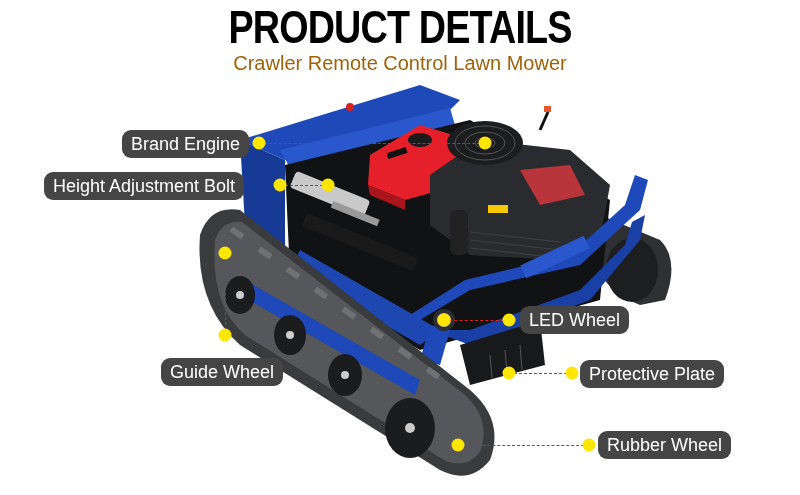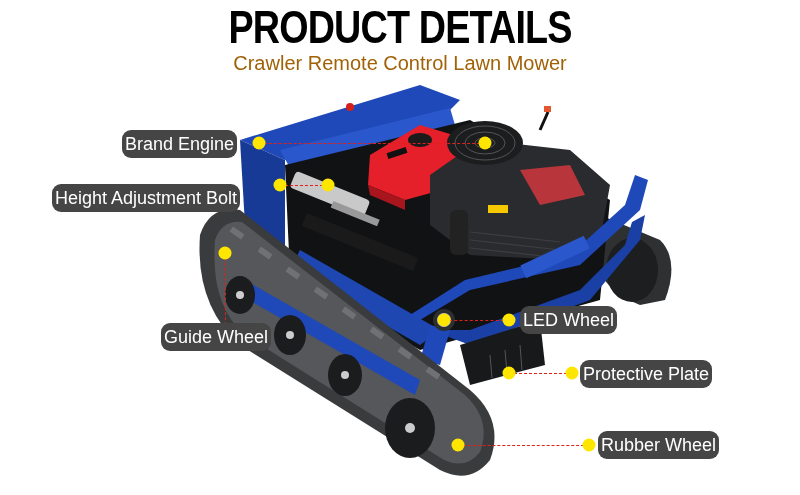--- a/index.html
+++ b/index.html
@@ -14,21 +14,21 @@
     }
     .subtitle {
       position: absolute; left: 0; top: 51px; width: 800px; text-align: center;
       font-size: 20px; color: #a16207; line-height: 24px;
     }
 
     .machine { position: absolute; left: 0; top: 0; width: 800px; height: 495px; }
 
     .label {
       position: absolute; background: #454545; color: #fff; font-size: 18px;
-      line-height: 26px; height: 28px; padding: 1px 3px; border-radius: 9px;
+      line-height: 26px; height: 28px; padding: 1px 9px; border-radius: 9px;
       white-space: nowrap; font-family: "Liberation Sans", sans-serif;
     }
     .dot {
       position: absolute; width: 13px; height: 13px; border-radius: 50%;
       background: #ffe600; transform: translate(-50%, -50%);
     }
     .hline { position: absolute; height: 0; border-top: 1.6px dashed #e0201a; }
     .vline { position: absolute; width: 0; border-left: 1.6px dashed #e0201a; }
   </style>
 </head>
@@ -121,31 +121,31 @@
 </svg>
 
 <div>
   <div class="label" style="left:122px; top:130px;">Brand Engine</div>
   <div class="hline" style="left:259px; top:143px; width:226px;"></div>
   <div class="dot" style="left:259px; top:143px;"></div>
   <div class="dot" style="left:485px; top:143px;"></div>
 </div>
 
 <div>
-  <div class="label" style="left:52px; top:172px;margin-top:12px;">Height Adjustment Bolt</div>
+  <div class="label" style="left:44px; top:172px;">Height Adjustment Bolt</div>
   <div class="hline" style="left:280px; top:185px; width:48px;"></div>
   <div class="dot" style="left:280px; top:185px;"></div>
   <div class="dot" style="left:328px; top:185px;"></div>
 </div>
 
 <div>
   <div class="vline" style="left:225px; top:253px; height:82px;"></div>
   <div class="dot" style="left:225px; top:253px;"></div>
   <div class="dot" style="left:225px; top:335px;"></div>
-  <div class="label" style="left:161px; top:323px;">Guide Wheel</div>
+  <div class="label" style="left:161px; top:358px;">Guide Wheel</div>
 </div>
 
 <div>
   <div class="hline" style="left:444px; top:320px; width:65px;"></div>
   <div class="dot" style="left:444px; top:320px;"></div>
   <div class="dot" style="left:509px; top:320px;"></div>
   <div class="label" style="left:520px; top:306px;">LED Wheel</div>
 </div>
 
 <div>

